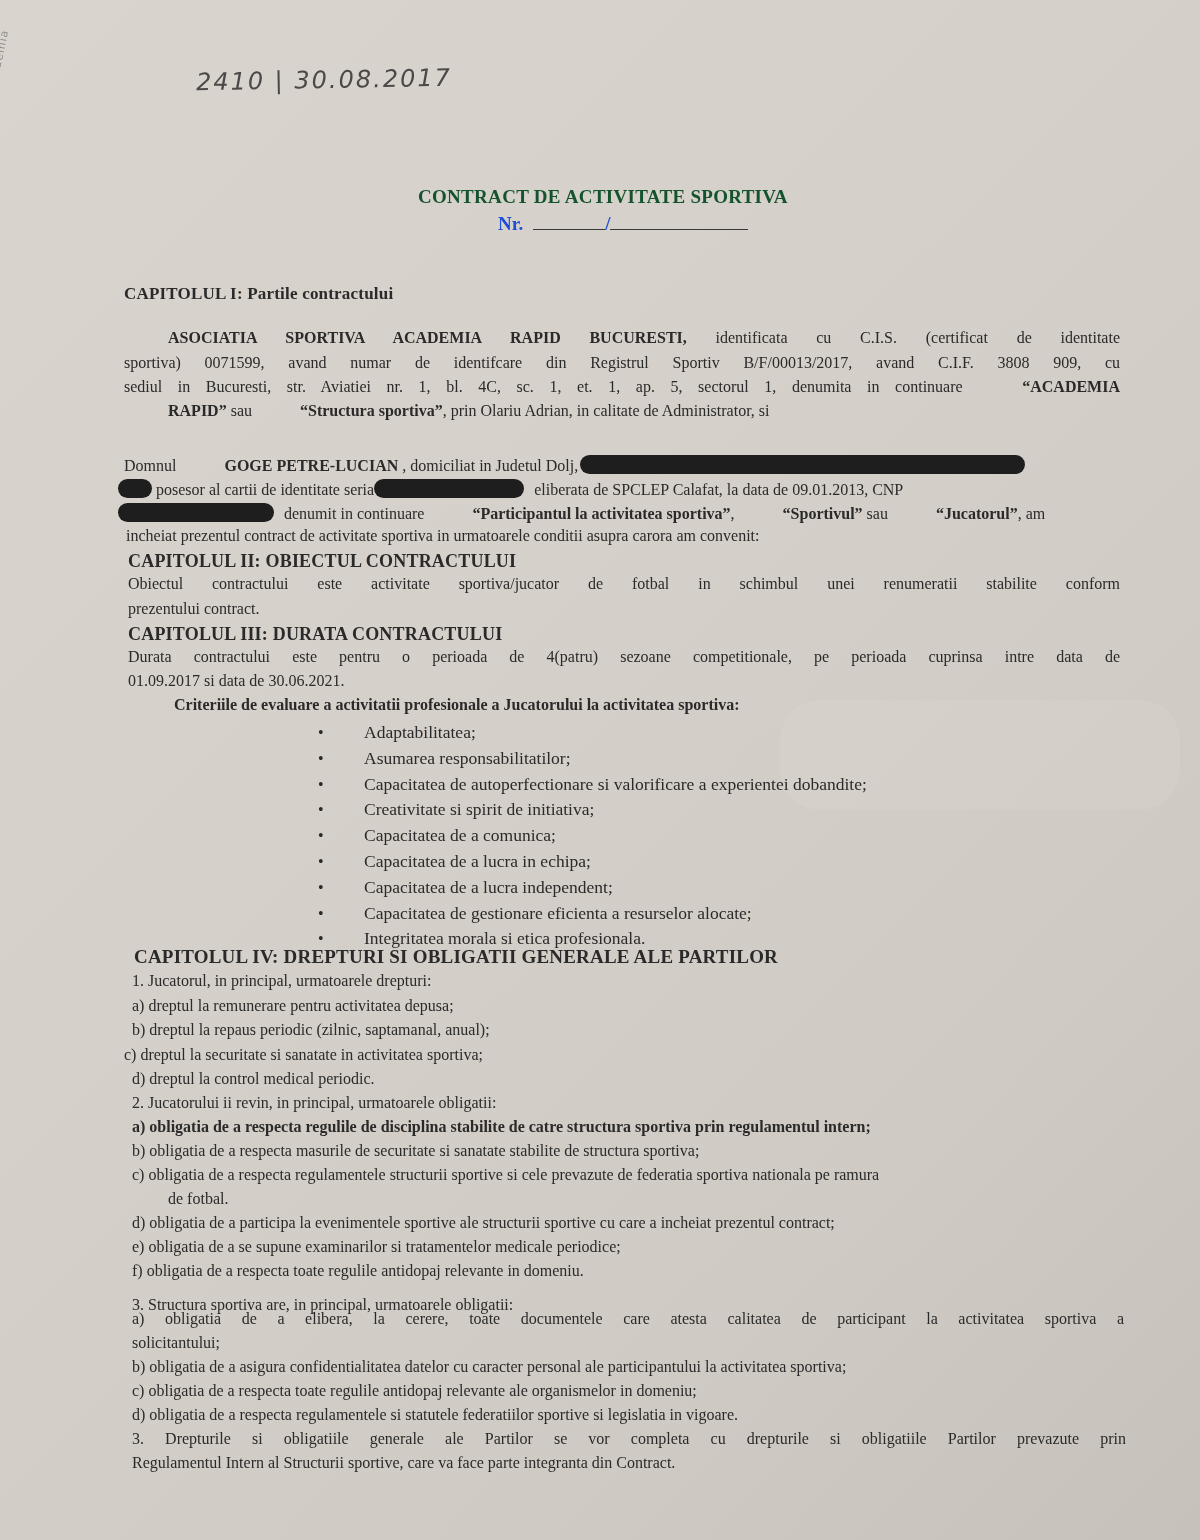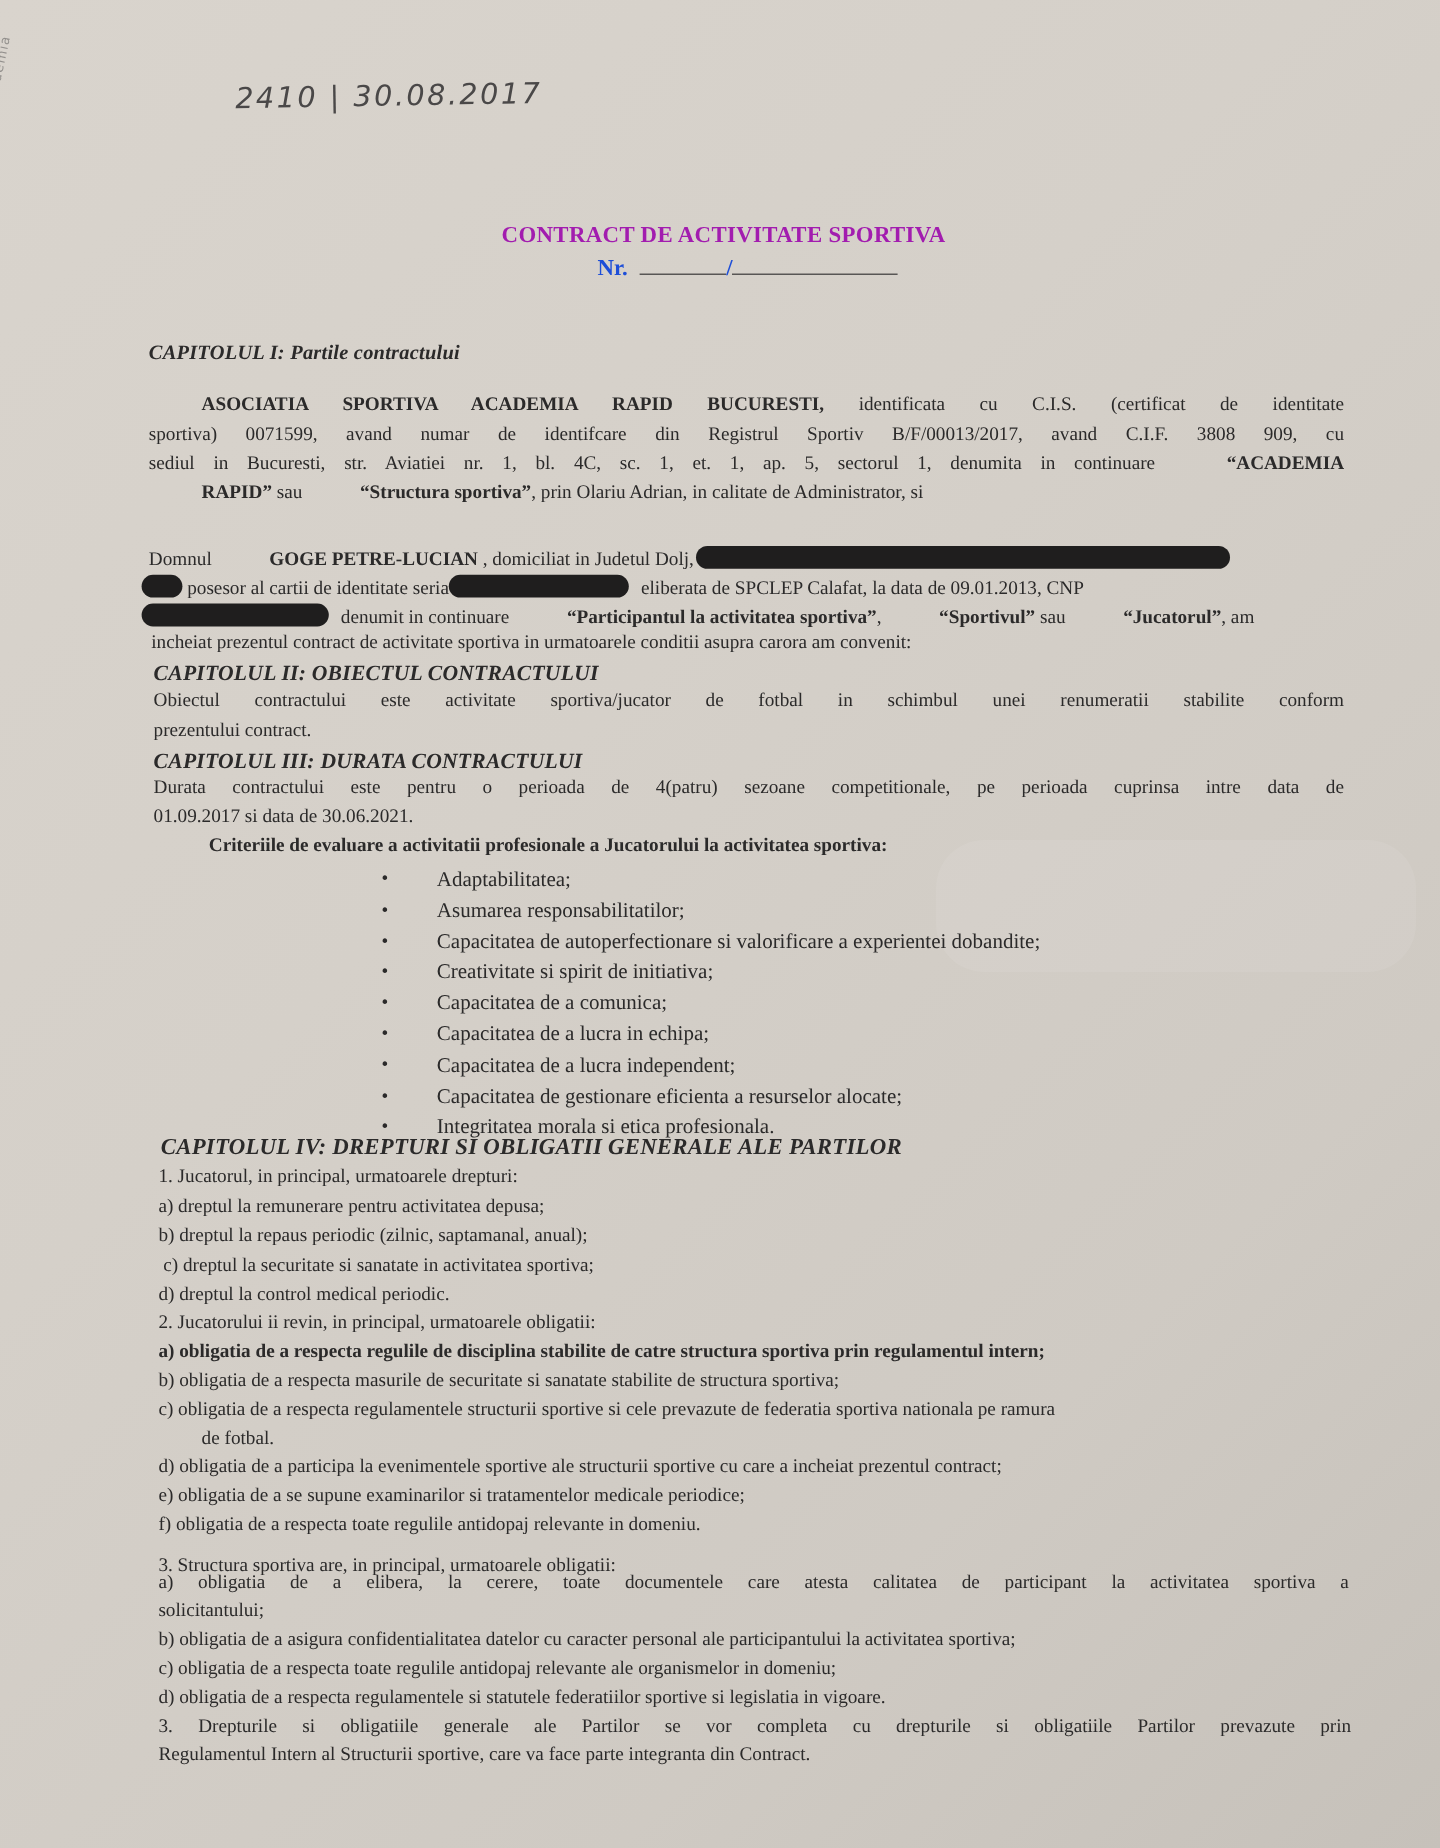--- a/index.html
+++ b/index.html
@@ -16,32 +16,32 @@
     line-height:13px; opacity:.75; letter-spacing:1px;
   }
   .stamp div { white-space:nowrap; }
   .handwritten {
     position:absolute; left:196px; top:66px;
     font-family:"DejaVu Sans", sans-serif; font-size:24px; color:#4a4848;
     letter-spacing:2px; transform: rotate(-1deg); font-style:italic;
   }
   .title {
     position:absolute; left:418px; top:186px; font-size:19px; font-weight:bold;
-    color:#a21caf; letter-spacing:0.3px;
+    color:#14532d; letter-spacing:0.3px;
   }
   .nr {
     position:absolute; left:498px; top:213px; font-size:19px; font-weight:bold; color:#1d4ed8;
   }
   .nr .blank { display:inline-block; border-bottom:1.5px solid #3a3838; height:14px; vertical-align:baseline; }
   .nr .b1 { width:72px; margin-left:10px; }
   .nr .b2 { width:138px; }
   .line { position:absolute; white-space:nowrap; }
   .just { white-space:normal; text-align:justify; text-align-last:justify; }
   b, .bold { font-weight:bold;margin-left:44px; }
-  .heading { font-weight:bold; font-size:18px; letter-spacing:0.2px;font-style:italic; }
+  .heading { font-weight:bold; font-size:18px; letter-spacing:0.2px; }
   .redact { display:inline-block; background:#1f1e1e; border-radius:10px; height:19px; vertical-align:-3px; }
   ul.crit { list-style:none; margin:0; padding:0; position:absolute; left:318px; top:720px; }
   ul.crit li { height:25.8px; line-height:25.8px; font-size:17.5px; white-space:nowrap; position:relative; padding-left:46px; }
   ul.crit li::before { content:"\2022"; position:absolute; left:0; top:0; font-size:16px; }
   .watermark {
     position:absolute; left:780px; top:690px; width:420px; height:200px; opacity:.07;
     pointer-events:none;
   }
   .watermark .g { position:absolute; left:0; top:10px; width:400px; height:110px; background:#ffffff; border-radius:40px; }
   .watermark .letters { position:absolute; left:20px; top:128px; font-family:"DejaVu Sans", sans-serif; font-size:40px; font-weight:bold; color:#fff; letter-spacing:38px; }
@@ -96,21 +96,21 @@
   <li>Capacitatea de a lucra in echipa;</li>
   <li>Capacitatea de a lucra independent;</li>
   <li>Capacitatea de gestionare eficienta a resurselor alocate;</li>
   <li>Integritatea morala si etica profesionala.</li>
 </ul>
 
 <div class="line heading" style="left:134px;top:946px;font-size:19px;">CAPITOLUL IV: DREPTURI SI OBLIGATII GENERALE ALE PARTILOR</div>
 <div class="line" style="left:132px;top:972px;">1. Jucatorul, in principal, urmatoarele drepturi:</div>
 <div class="line" style="left:132px;top:997px;">a) dreptul la remunerare pentru activitatea depusa;</div>
 <div class="line" style="left:132px;top:1021px;">b) dreptul la repaus periodic (zilnic, saptamanal, anual);</div>
-<div class="line" style="left:136px;top:1046px;">c) dreptul la securitate si sanatate in activitatea sportiva;</div>
+<div class="line" style="left:124px;top:1046px;">c) dreptul la securitate si sanatate in activitatea sportiva;</div>
 <div class="line" style="left:132px;top:1070px;">d) dreptul la control medical periodic.</div>
 
 <div class="line" style="left:132px;top:1094px;">2. Jucatorului ii revin, in principal, urmatoarele obligatii:</div>
 <div class="line" style="left:132px;top:1118px;font-weight:bold;">a) obligatia de a respecta regulile de disciplina stabilite de catre structura sportiva prin regulamentul intern;</div>
 <div class="line" style="left:132px;top:1142px;">b) obligatia de a respecta masurile de securitate si sanatate stabilite de structura sportiva;</div>
 <div class="line" style="left:132px;top:1166px;">c) obligatia de a respecta regulamentele structurii sportive si cele prevazute de federatia sportiva nationala pe ramura</div>
 <div class="line" style="left:132px;top:1190px;margin-left:36px;">de fotbal.</div>
 <div class="line" style="left:132px;top:1214px;">d) obligatia de a participa la evenimentele sportive ale structurii sportive cu care a incheiat prezentul contract;</div>
 <div class="line" style="left:132px;top:1238px;">e) obligatia de a se supune examinarilor si tratamentelor medicale periodice;</div>
 <div class="line" style="left:132px;top:1262px;">f) obligatia de a respecta toate regulile antidopaj relevante in domeniu.</div>

